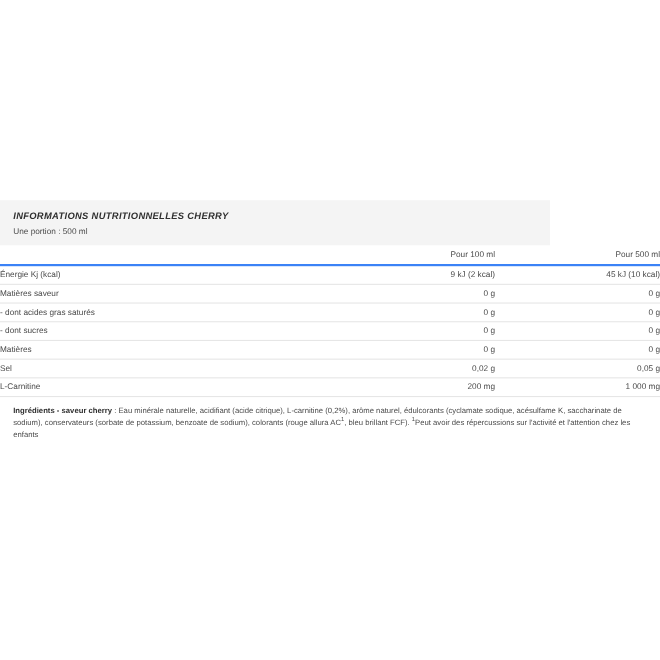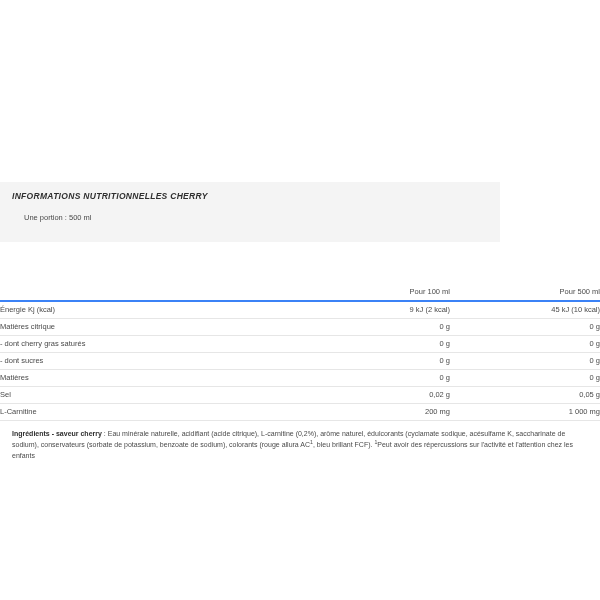--- a/index.html
+++ b/index.html
@@ -34,31 +34,30 @@
     font-weight: bold;
     font-size: 8.5px;
     letter-spacing: 0.3px;
     color: #2f2f2f;
     margin: 0 0 5px 0;
     text-transform: uppercase;
   }
   .nutri-portion {
     font-size: 7.5px;
     color: #4a4a4a;
-    margin: 12px;
+    margin: 0;
   }
 
   
   table.nutri-table {
     width: 600px;
     border-collapse: collapse;
     table-layout: fixed;
     font-size: 7.5px;
     color: #4a4a4a;
-    margin-top: 41px;
   }
   table.nutri-table col.c-label { width: 300px; }
   table.nutri-table col.c-100   { width: 150px; }
   table.nutri-table col.c-500   { width: 150px; }
 
   table.nutri-table th,
   table.nutri-table td {
     padding: 0;
     font-weight: normal;
     vertical-align: middle;
@@ -144,26 +143,26 @@
         <th>Pour 500 ml</th>
       </tr>
     </thead>
     <tbody>
       <tr>
         <td class="t-label">Énergie Kj (kcal)</td>
         <td class="t-val">9 kJ (2 kcal)</td>
         <td class="t-val">45 kJ (10 kcal)</td>
       </tr>
       <tr>
-        <td class="t-label">Matières citrique</td>
+        <td class="t-label">Matières saveur</td>
         <td class="t-val">0 g</td>
         <td class="t-val">0 g</td>
       </tr>
       <tr>
-        <td class="t-label">- dont cherry gras saturés</td>
+        <td class="t-label">- dont acides gras saturés</td>
         <td class="t-val">0 g</td>
         <td class="t-val">0 g</td>
       </tr>
       <tr>
         <td class="t-label">- dont sucres</td>
         <td class="t-val">0 g</td>
         <td class="t-val">0 g</td>
       </tr>
       <tr>
         <td class="t-label">Matières</td>

